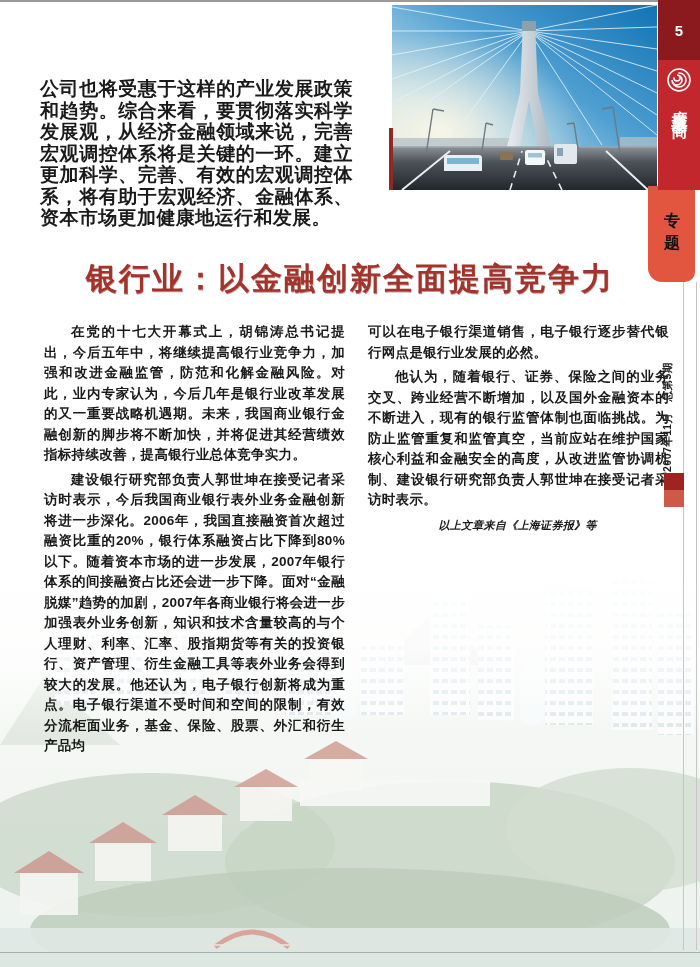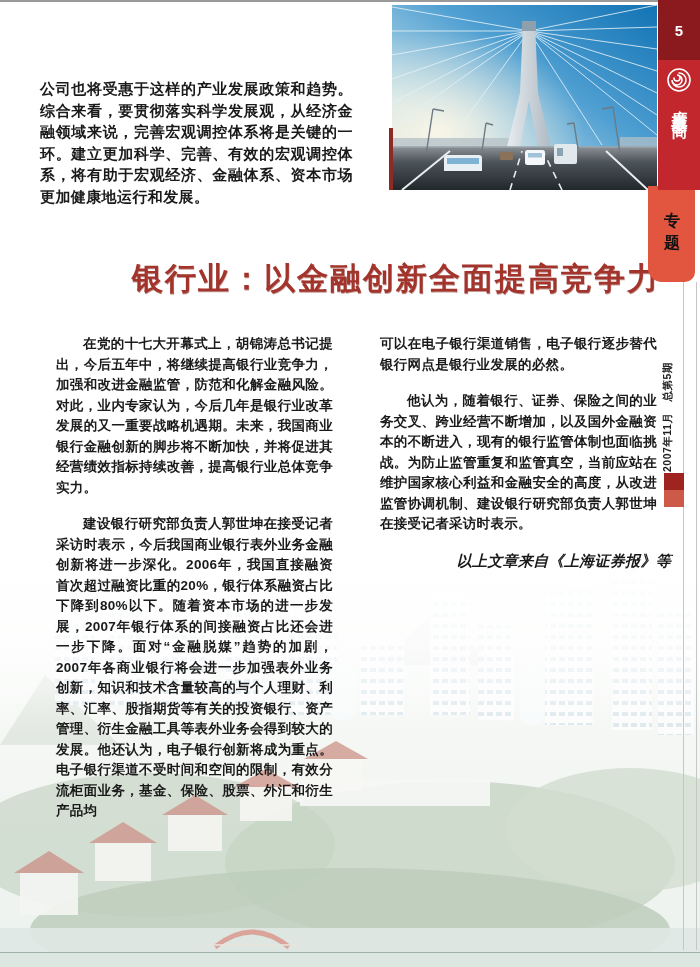--- a/index.html
+++ b/index.html
@@ -12,50 +12,50 @@
   .abs{position:absolute;}
   
   .top-rule{left:0;top:0;width:700px;height:2px;background:#9a9a9a;z-index:3;}
 
   
   .bg-photo{left:0;top:545px;width:700px;height:422px;z-index:0;}
 
   
   .intro{
     left:40px;top:78px;width:313px;z-index:2;
-    font-size:15px;line-height:21.5px;font-weight:600;
+    font-size:19px;line-height:21.5px;font-weight:600;
     text-align:justify;letter-spacing:.4px;
   }
 
   
   .bridge-photo{left:392px;top:5px;width:265px;height:185px;z-index:2;}
   .photo-accent{left:389px;top:128px;width:4px;height:62px;background:#8e2a24;z-index:3;}
 
   
   .headline{
     left:40px;top:258px;width:620px;z-index:2;
-    text-align:right;font-size:31px;font-weight:800;
+    text-align:center;font-size:31px;font-weight:800;
     color:#a2342c;letter-spacing:2px;
     font-family:"Liberation Serif","DejaVu Serif",serif;
     text-shadow:0.5px 0.5px 0 rgba(120,30,25,.45);
   }
 
   
   .col{
     width:309px;top:318px;z-index:2;
     font-size:13.5px;line-height:20.5px;font-weight:600;
     text-align:justify;letter-spacing:.3px;
   }
   .col-left{left:40px;}
   .col-right{left:364px;}
-  .para{margin:16px;}
+  .para{margin:4px;}
   .para.indent{text-indent:2em;}
   .attribution{
-    margin:0;text-align:right;font-style:italic;font-weight:700;
-    font-size:15px;padding-right:2px;
+    margin:0;text-align:center;font-style:italic;font-weight:700;
+    font-size:11px;padding-right:2px;
     font-family:"Liberation Serif","DejaVu Serif",serif;
   }
 
   
   .pagenum-block{left:658px;top:0;width:42px;height:60px;background:#8b1a1e;z-index:4;
     display:flex;align-items:center;justify-content:center;}
   .pagenum{color:#fff;font-size:15px;font-weight:700;}
   .brand-block{left:658px;top:60px;width:42px;height:130px;background:#c1272d;z-index:4;
     display:flex;flex-direction:column;align-items:center;padding-top:7px;box-sizing:border-box;}
   .brand-text{

